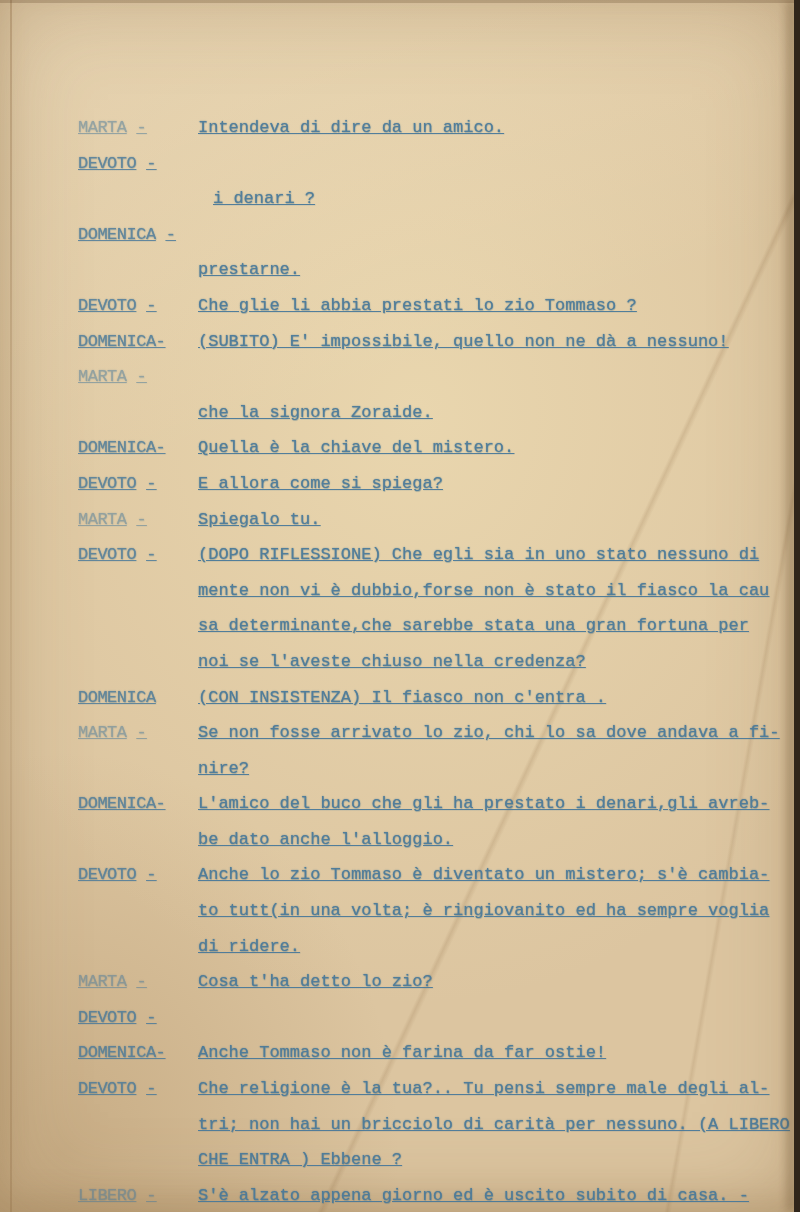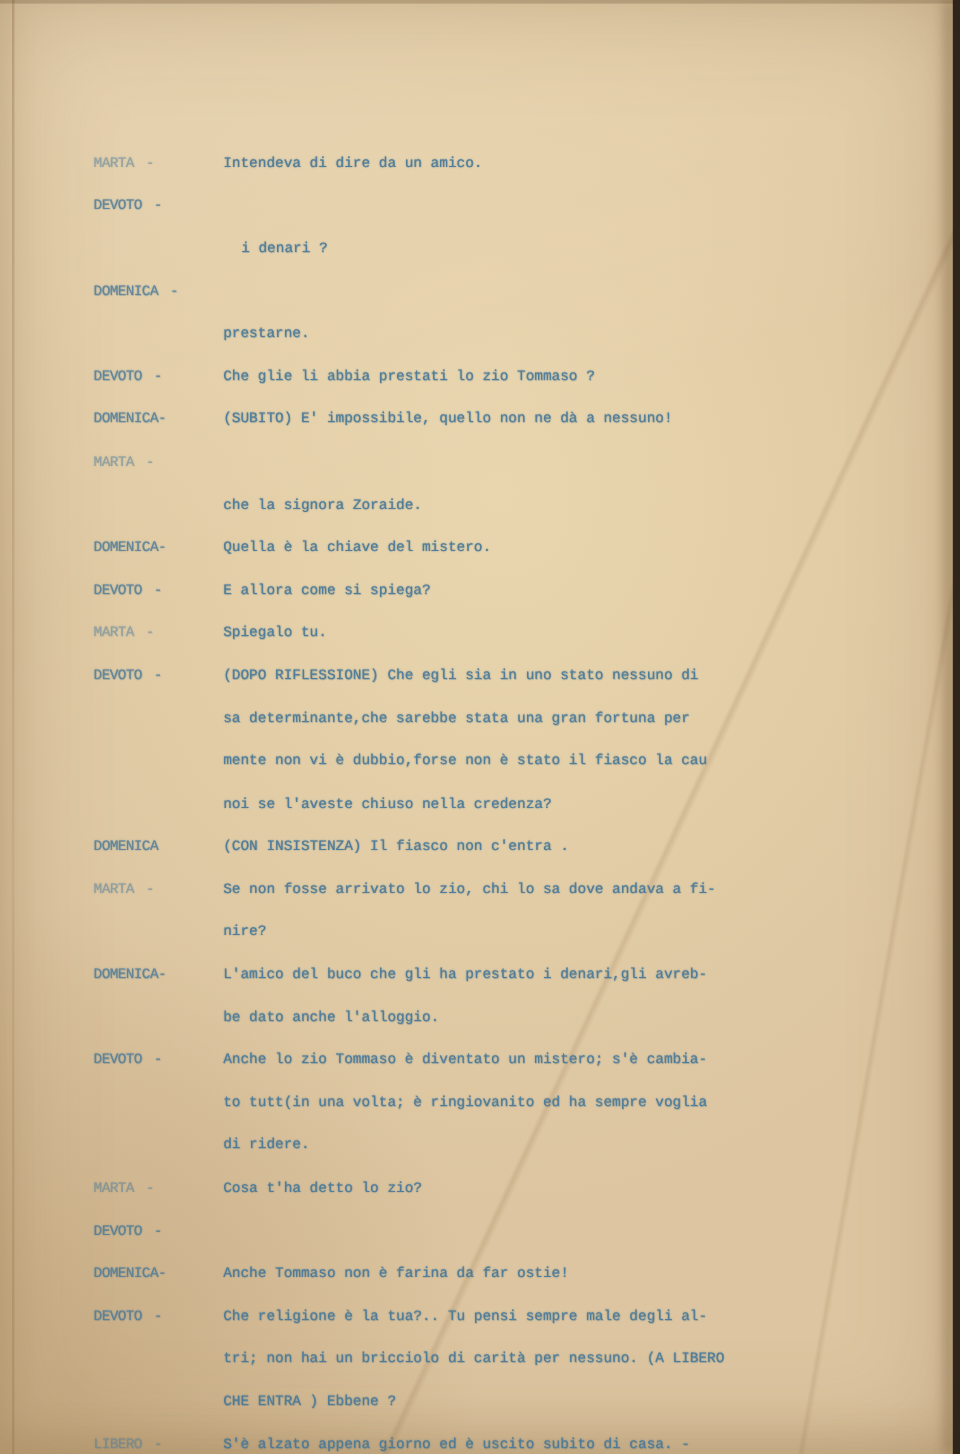--- a/index.html
+++ b/index.html
@@ -26,36 +26,37 @@
     background:linear-gradient(rgba(140,105,65,.35),rgba(140,105,65,.12) 60%,rgba(140,105,65,.3));}
   
   .edge-right{position:absolute;right:0;top:0;width:6px;height:100%;
     background:var(--edge,#30251a);
     box-shadow:-6px 0 10px rgba(90,64,34,.45);}
   .edge-top{position:absolute;left:0;top:0;width:100%;height:3px;background:rgba(90,64,34,.25);}
 
   .script{position:absolute;left:0;top:118px;width:100%;}
   .row{
     height:35.6px;
-    display:flex;align-items:center;
+    display:flex;align-items:flex-start;
     white-space:pre;
-    font-size:12px;line-height:20px;
+    font-size:17px;line-height:20px;
     color:var(--ink,#47789a);
     text-shadow:0 0 1.4px rgba(60,110,140,.85), 0.5px 0.5px 0 rgba(60,110,140,.25);
+    text-decoration:underline;
   }
   .speaker{
     flex:0 0 108px;margin-left:78px;
     display:flex;
     letter-spacing:-0.5px;
     opacity:.82;
     filter:blur(.2px);
   }
   .speaker .sep{margin-left:10px;letter-spacing:0;}
   .speaker.faint{opacity:.5;filter:blur(.45px);}
-  .dialogue{filter:blur(.15px);opacity:.93;}
+  .dialogue{filter:blur(.15px);opacity:.93;margin-left:12px;}
   .row.ind .dialogue{padding-left:15px;}
 </style>
 </head>
 <body>
 
 <div class="page">
   <div class="fold-left"></div>
   <div class="edge-top"></div>
   <div class="script">
       <div class="row"><span class="speaker faint"><span>MARTA</span><span class="sep">-</span></span><span class="dialogue">Intendeva di dire da un amico.</span></div>
@@ -64,22 +65,22 @@
       <div class="row ind"><span class="speaker"><span>DOMENICA</span><span class="sep">-</span></span></div>
       <div class="row"><span class="speaker"><span></span></span><span class="dialogue">prestarne.</span></div>
       <div class="row"><span class="speaker"><span>DEVOTO</span><span class="sep">-</span></span><span class="dialogue">Che glie li abbia prestati lo zio Tommaso ?</span></div>
       <div class="row"><span class="speaker"><span>DOMENICA-</span></span><span class="dialogue">(SUBITO) E' impossibile, quello non ne dà a nessuno!</span></div>
       <div class="row"><span class="speaker faint"><span>MARTA</span><span class="sep">-</span></span></div>
       <div class="row"><span class="speaker"><span></span></span><span class="dialogue">che la signora Zoraide.</span></div>
       <div class="row"><span class="speaker"><span>DOMENICA-</span></span><span class="dialogue">Quella è la chiave del mistero.</span></div>
       <div class="row"><span class="speaker"><span>DEVOTO</span><span class="sep">-</span></span><span class="dialogue">E allora come si spiega?</span></div>
       <div class="row"><span class="speaker faint"><span>MARTA</span><span class="sep">-</span></span><span class="dialogue">Spiegalo tu.</span></div>
       <div class="row"><span class="speaker"><span>DEVOTO</span><span class="sep">-</span></span><span class="dialogue">(DOPO RIFLESSIONE) Che egli sia in uno stato nessuno di</span></div>
+      <div class="row"><span class="speaker"><span></span></span><span class="dialogue">mente non vi è dubbio,forse non è stato il fiasco la cau</span></div>
       <div class="row"><span class="speaker"><span></span></span><span class="dialogue">sa determinante,che sarebbe stata una gran fortuna per</span></div>
-      <div class="row"><span class="speaker"><span></span></span><span class="dialogue">mente non vi è dubbio,forse non è stato il fiasco la cau</span></div>
       <div class="row"><span class="speaker"><span></span></span><span class="dialogue">noi se l'aveste chiuso nella credenza?</span></div>
       <div class="row"><span class="speaker"><span>DOMENICA</span></span><span class="dialogue">(CON INSISTENZA) Il fiasco non c'entra .</span></div>
       <div class="row"><span class="speaker faint"><span>MARTA</span><span class="sep">-</span></span><span class="dialogue">Se non fosse arrivato lo zio, chi lo sa dove andava a fi-</span></div>
       <div class="row"><span class="speaker"><span></span></span><span class="dialogue">nire?</span></div>
       <div class="row"><span class="speaker"><span>DOMENICA-</span></span><span class="dialogue">L'amico del buco che gli ha prestato i denari,gli avreb-</span></div>
       <div class="row"><span class="speaker"><span></span></span><span class="dialogue">be dato anche l'alloggio.</span></div>
       <div class="row"><span class="speaker"><span>DEVOTO</span><span class="sep">-</span></span><span class="dialogue">Anche lo zio Tommaso è diventato un mistero; s'è cambia-</span></div>
       <div class="row"><span class="speaker"><span></span></span><span class="dialogue">to tutt(in una volta; è ringiovanito ed ha sempre voglia</span></div>
       <div class="row"><span class="speaker"><span></span></span><span class="dialogue">di ridere.</span></div>
       <div class="row"><span class="speaker faint"><span>MARTA</span><span class="sep">-</span></span><span class="dialogue">Cosa t'ha detto lo zio?</span></div>

